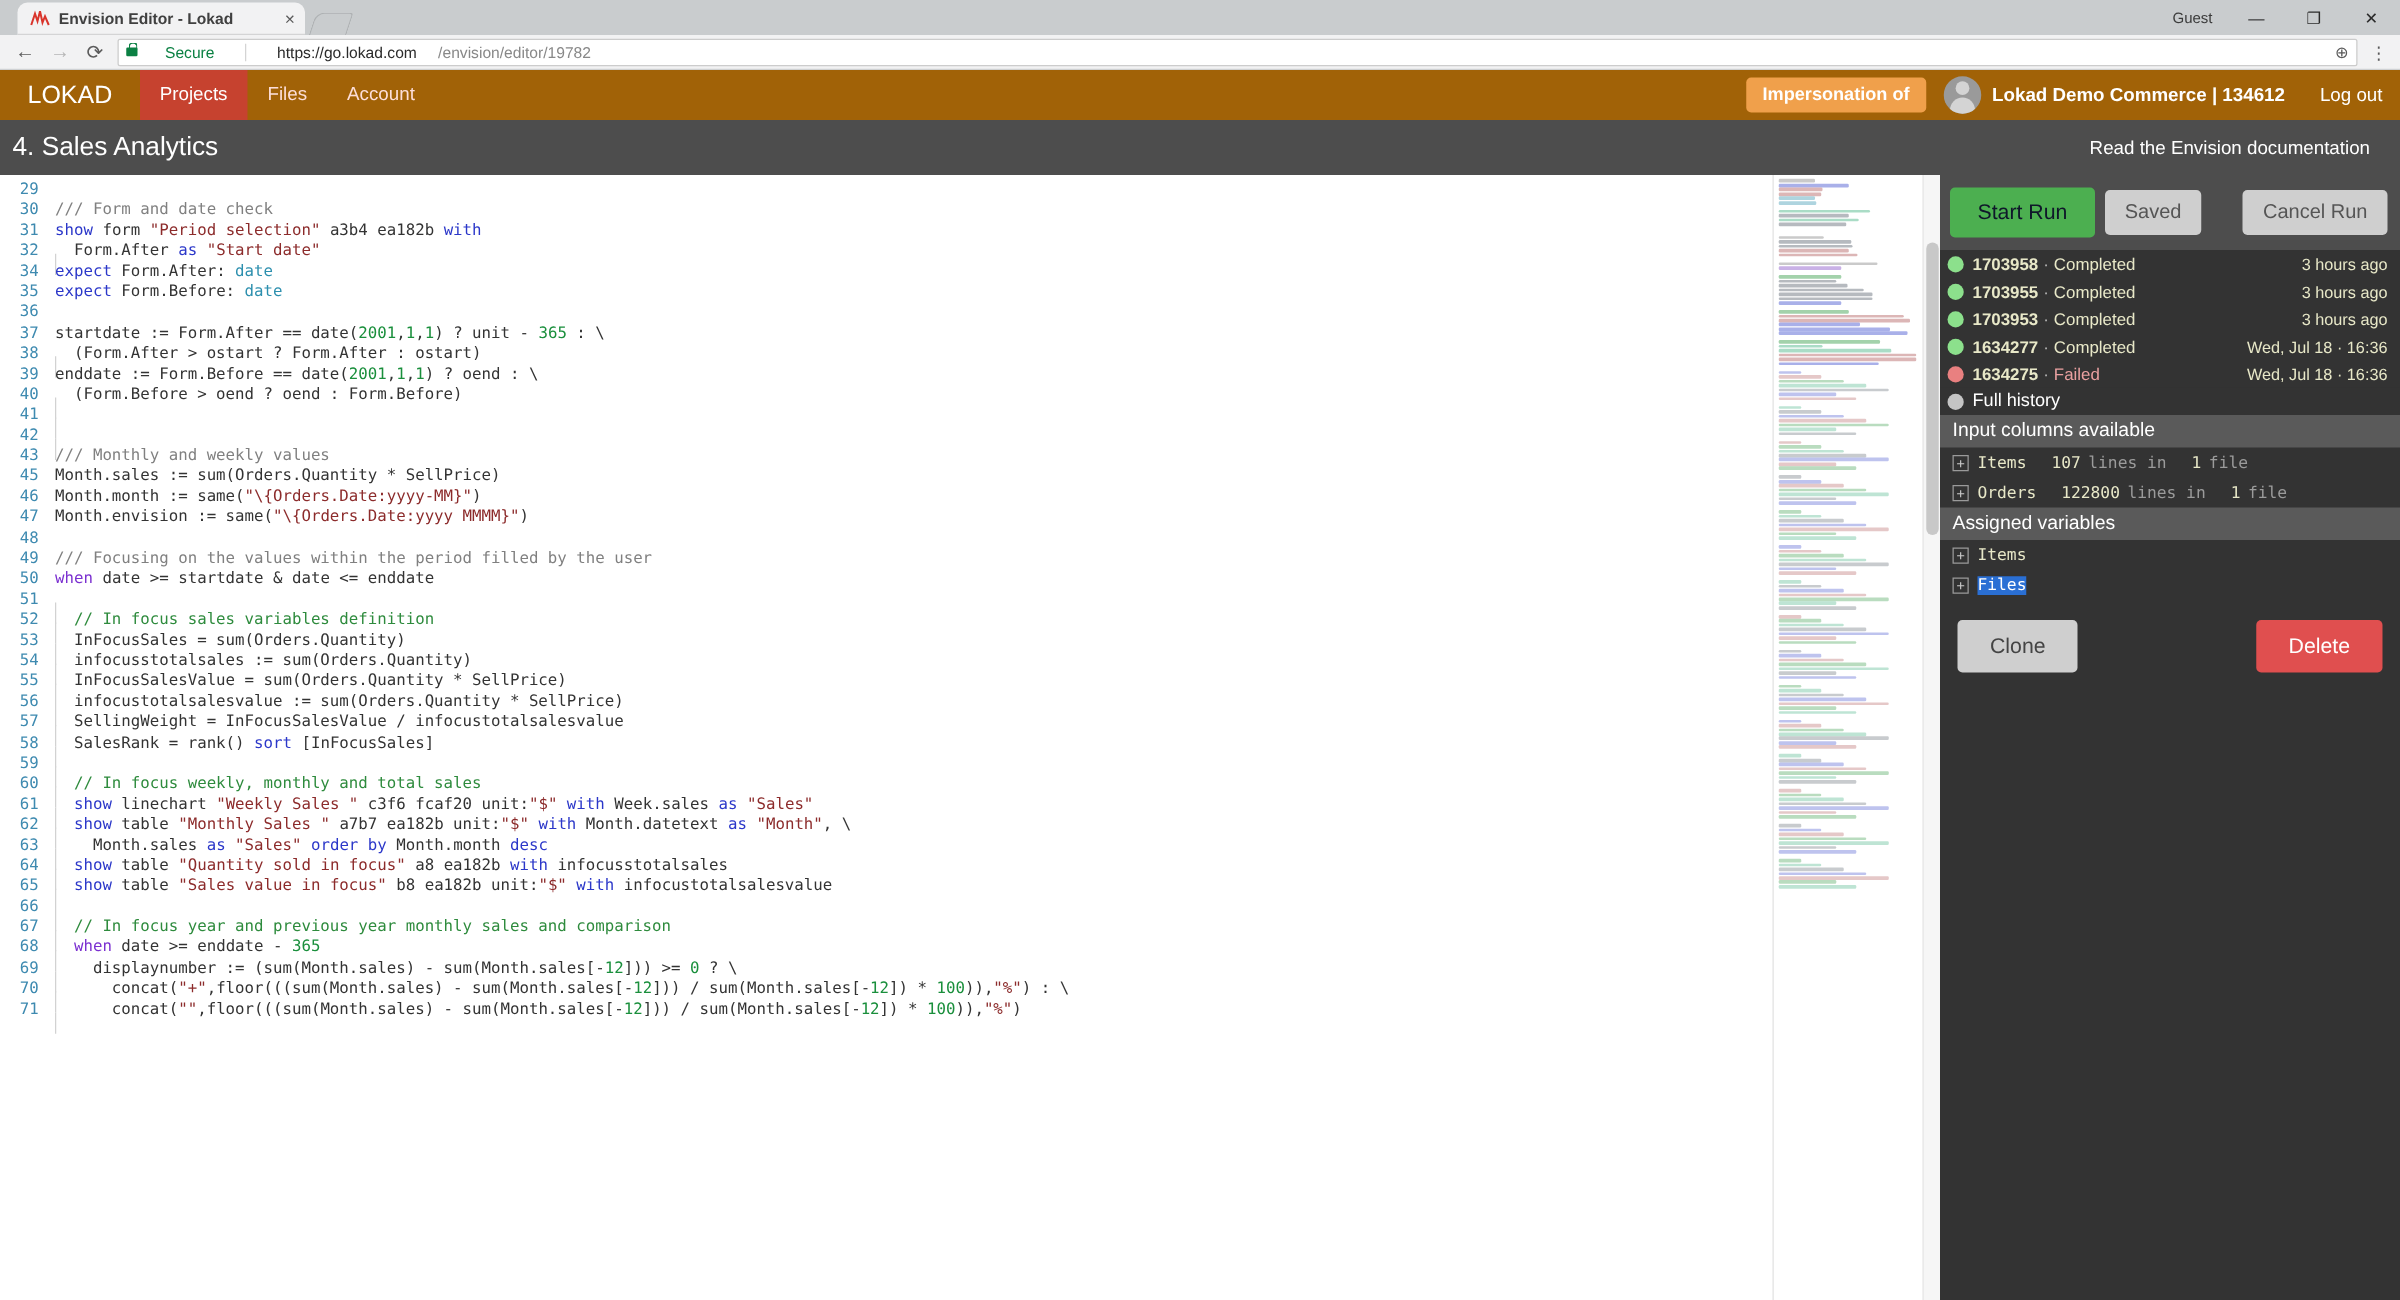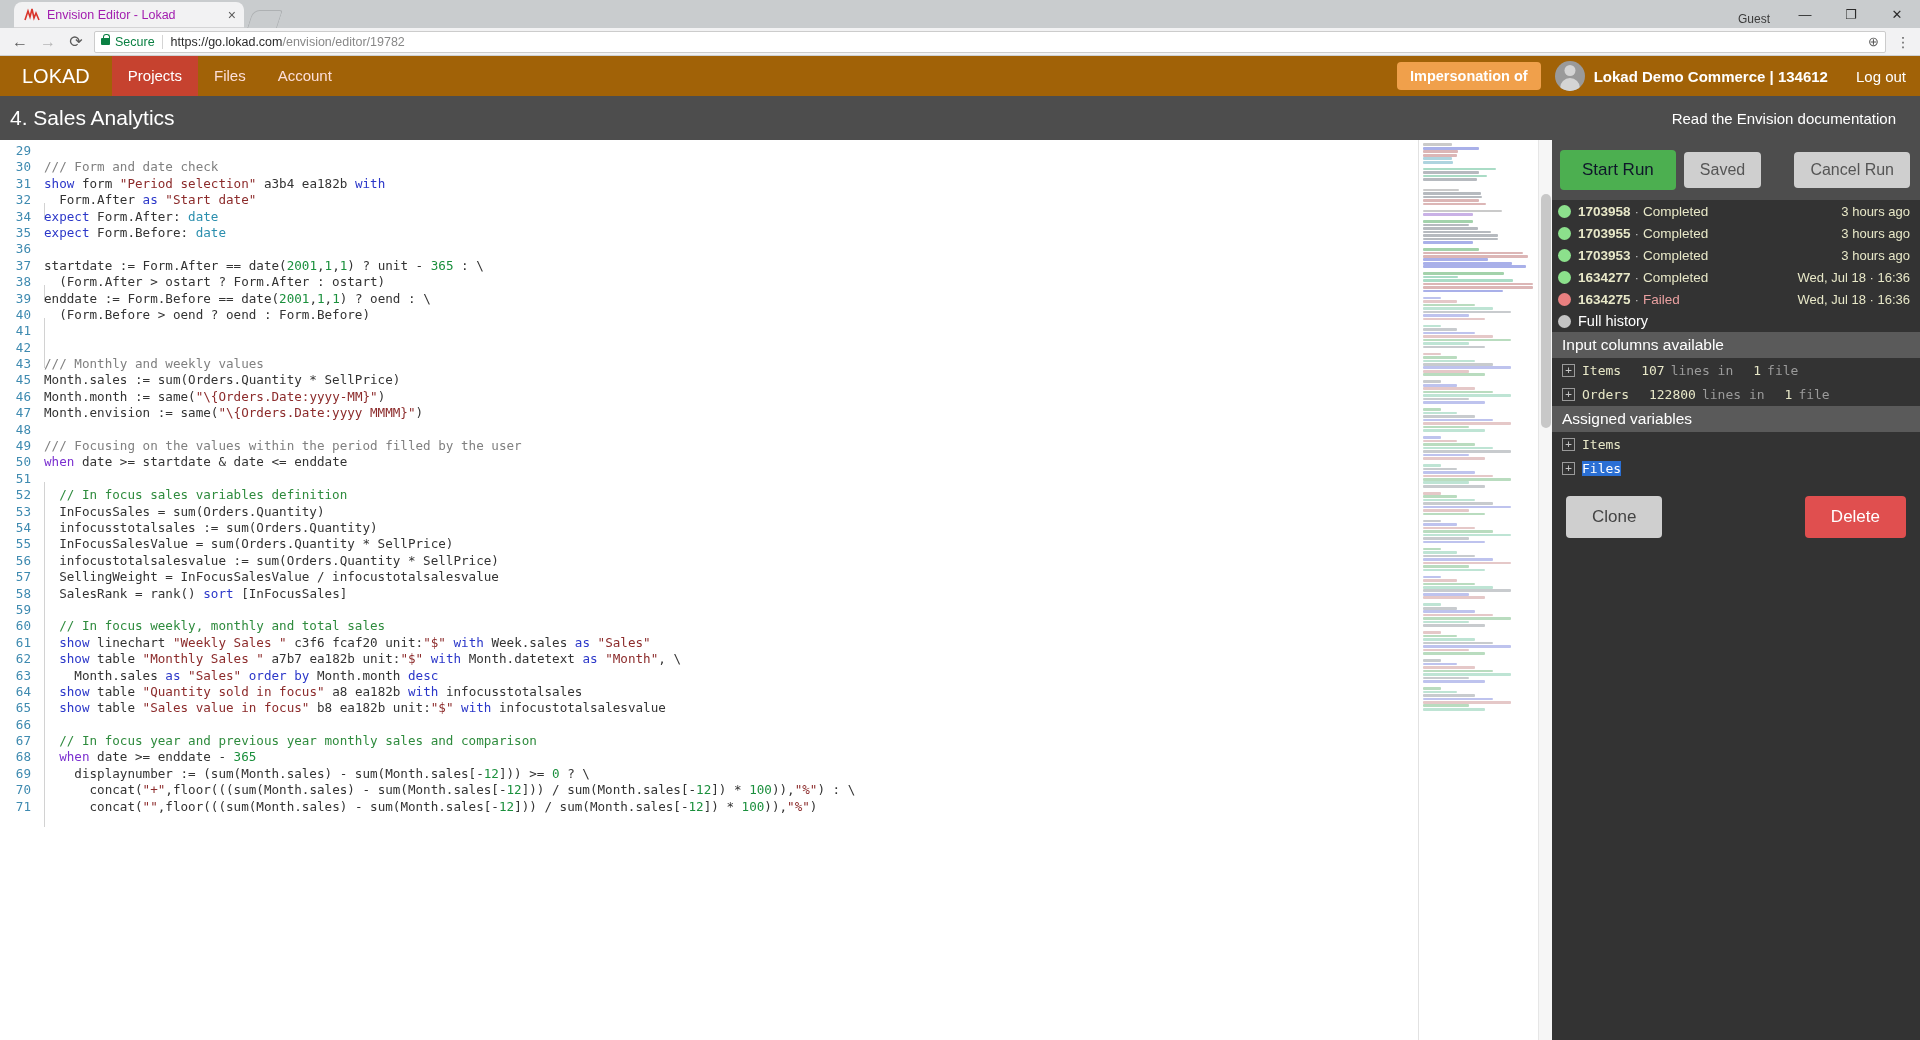--- a/index.html
+++ b/index.html
@@ -5,37 +5,37 @@
   * { margin:0; padding:0; box-sizing:border-box; }
   html, body { width:1920px; height:1040px; overflow:hidden; }
   body { font-family:"Liberation Sans", sans-serif; background:#fff; }
 
   
   .tabstrip { height:28px; background:#c9ccce; display:flex; align-items:flex-end; position:relative; }
   .tab { height:26px; background:#f2f2f3; border-top-left-radius:8px; border-top-right-radius:8px;
          display:flex; align-items:center; padding:0 8px 0 10px; margin-left:14px; min-width:230px;
          box-shadow:0 -1px 0 rgba(0,0,0,.12) inset; }
   .tab-favicon { width:16px; height:16px; margin-right:7px; position:relative; flex:0 0 auto; }
-  .tab-title { font-size:12.5px; color:#a21caf; white-space:nowrap; overflow:hidden; flex:1; }
+  .tab-title { font-size:12.5px; color:#404040; white-space:nowrap; overflow:hidden; flex:1;font-weight:bold; }
   .tab-close { font-size:14px; color:#5a5a5a; margin-left:10px; line-height:1; }
   .tab-new { width:30px; height:18px; margin-left:6px; border:1px solid #aeb1b3; border-top-left-radius:7px;
              border-top-right-radius:3px; border-bottom:none; background:#c9ccce;
              transform:skewX(-18deg); }
-  .win-area { position:absolute; right:0; top:0; height:28px; display:flex; align-items:flex-end; }
+  .win-area { position:absolute; right:0; top:0; height:28px; display:flex; align-items:center; }
   .guest-btn { font-size:12px; color:#3b3b3b; padding:2px 12px; display:flex; align-items:center; }
   .win-btn { width:46px; height:28px; display:flex; align-items:center; justify-content:center;
              font-size:13px; color:#2b2b2b; }
 
   .urlbar { height:28px; background:#f2f2f3; display:flex; align-items:center; padding:0 6px;
             border-bottom:1px solid #cfd1d3; }
   .nav-ico { width:28px; height:24px; display:flex; align-items:center; justify-content:center;
              font-size:16px; color:#5c5c5c; }
   .nav-ico.dim { color:#b6b6b6; }
   .omnibox { flex:1; height:22px; margin:0 6px 0 4px; background:#fff; border:1px solid #ccc; border-radius:2px;
-             display:flex; align-items:center; padding:0 6px; font-size:12.5px; }
+             display:flex; align-items:center; padding:0 6px; font-size:12.5px;gap:17px; }
   .lock { width:9px; height:7px; background:#0b8043; border-radius:1px; position:relative; margin-right:5px; }
   .lock:before { content:""; position:absolute; left:2px; top:-4px; width:5px; height:5px;
                  border:1.5px solid #0b8043; border-bottom:none; border-radius:3px 3px 0 0; }
   .secure-txt { color:#0b8043; font-size:12.5px; margin-right:7px; }
   .url-sep { width:1px; height:14px; background:#d4d4d4; margin-right:8px; }
   .url-host { color:#2b2b2b; }
   .url-rest { color:#888; }
   .omni-zoom { margin-left:auto; font-size:13px; color:#5a5a5a; }
   .menu-dots { width:22px; text-align:center; font-size:14px; color:#5a5a5a; letter-spacing:0; }
 

